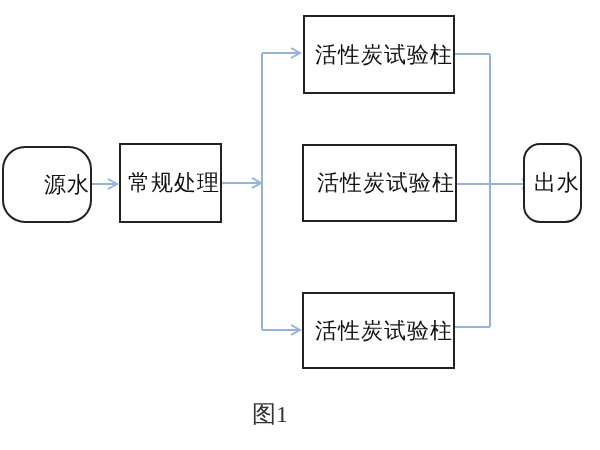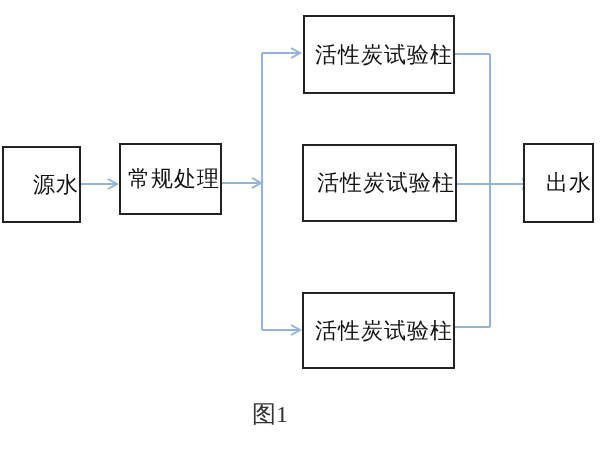--- a/index.html
+++ b/index.html
@@ -32,26 +32,26 @@
     border: 2px solid var(--box-border, #222222);
     background: #ffffff;
     color: var(--text, #111111);
     display: flex;
     align-items: center;
     justify-content: flex-end;
     font-size: 22px;
     letter-spacing: 1px;
     white-space: nowrap;
   }
-  .node-source  { left: 2px;   top: 146px; width: 79px;  height: 77px; }
-  .node-pre     { left: 119px; top: 143px; width: 103px; height: 72px; }
+  .node-source  { left: 2px;   top: 146px; width: 90px;  height: 77px; border-radius: 23px; }
+  .node-pre     { left: 119px; top: 143px; width: 103px; height: 80px; }
   .node-col-top { left: 303px; top: 15px;  width: 152px; height: 79px; }
   .node-col-mid { left: 302px; top: 144px; width: 155px; height: 78px; }
   .node-col-bot { left: 302px; top: 292px; width: 153px; height: 77px; }
-  .node-outlet  { left: 523px; top: 143px; width: 71px;  height: 80px; }
+  .node-outlet  { left: 523px; top: 143px; width: 59px;  height: 80px; border-radius: 17px; }
   .caption {
     position: absolute;
     left: 220px; top: 398px;
     width: 100px;
     text-align: center;
     font-size: 24px;
     color: #333333;
   }
 </style>
 </head>

